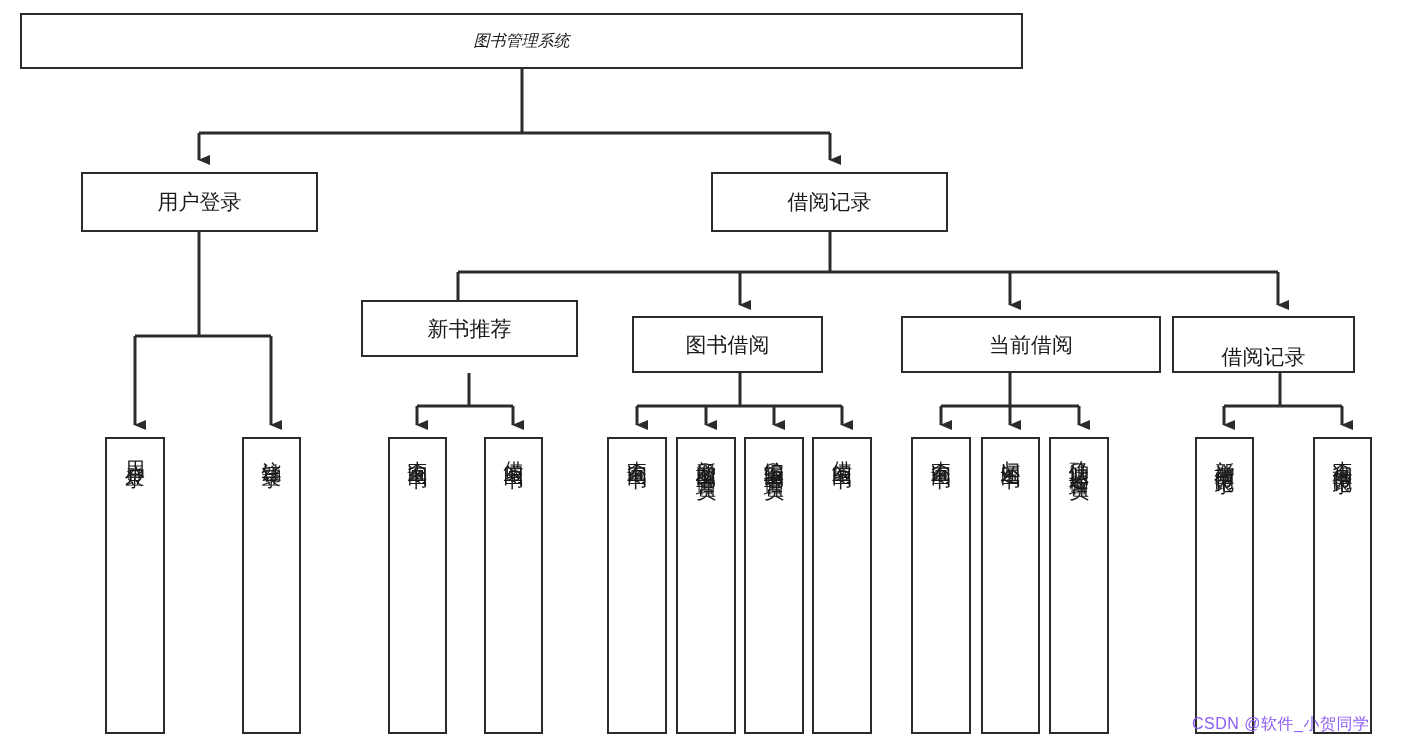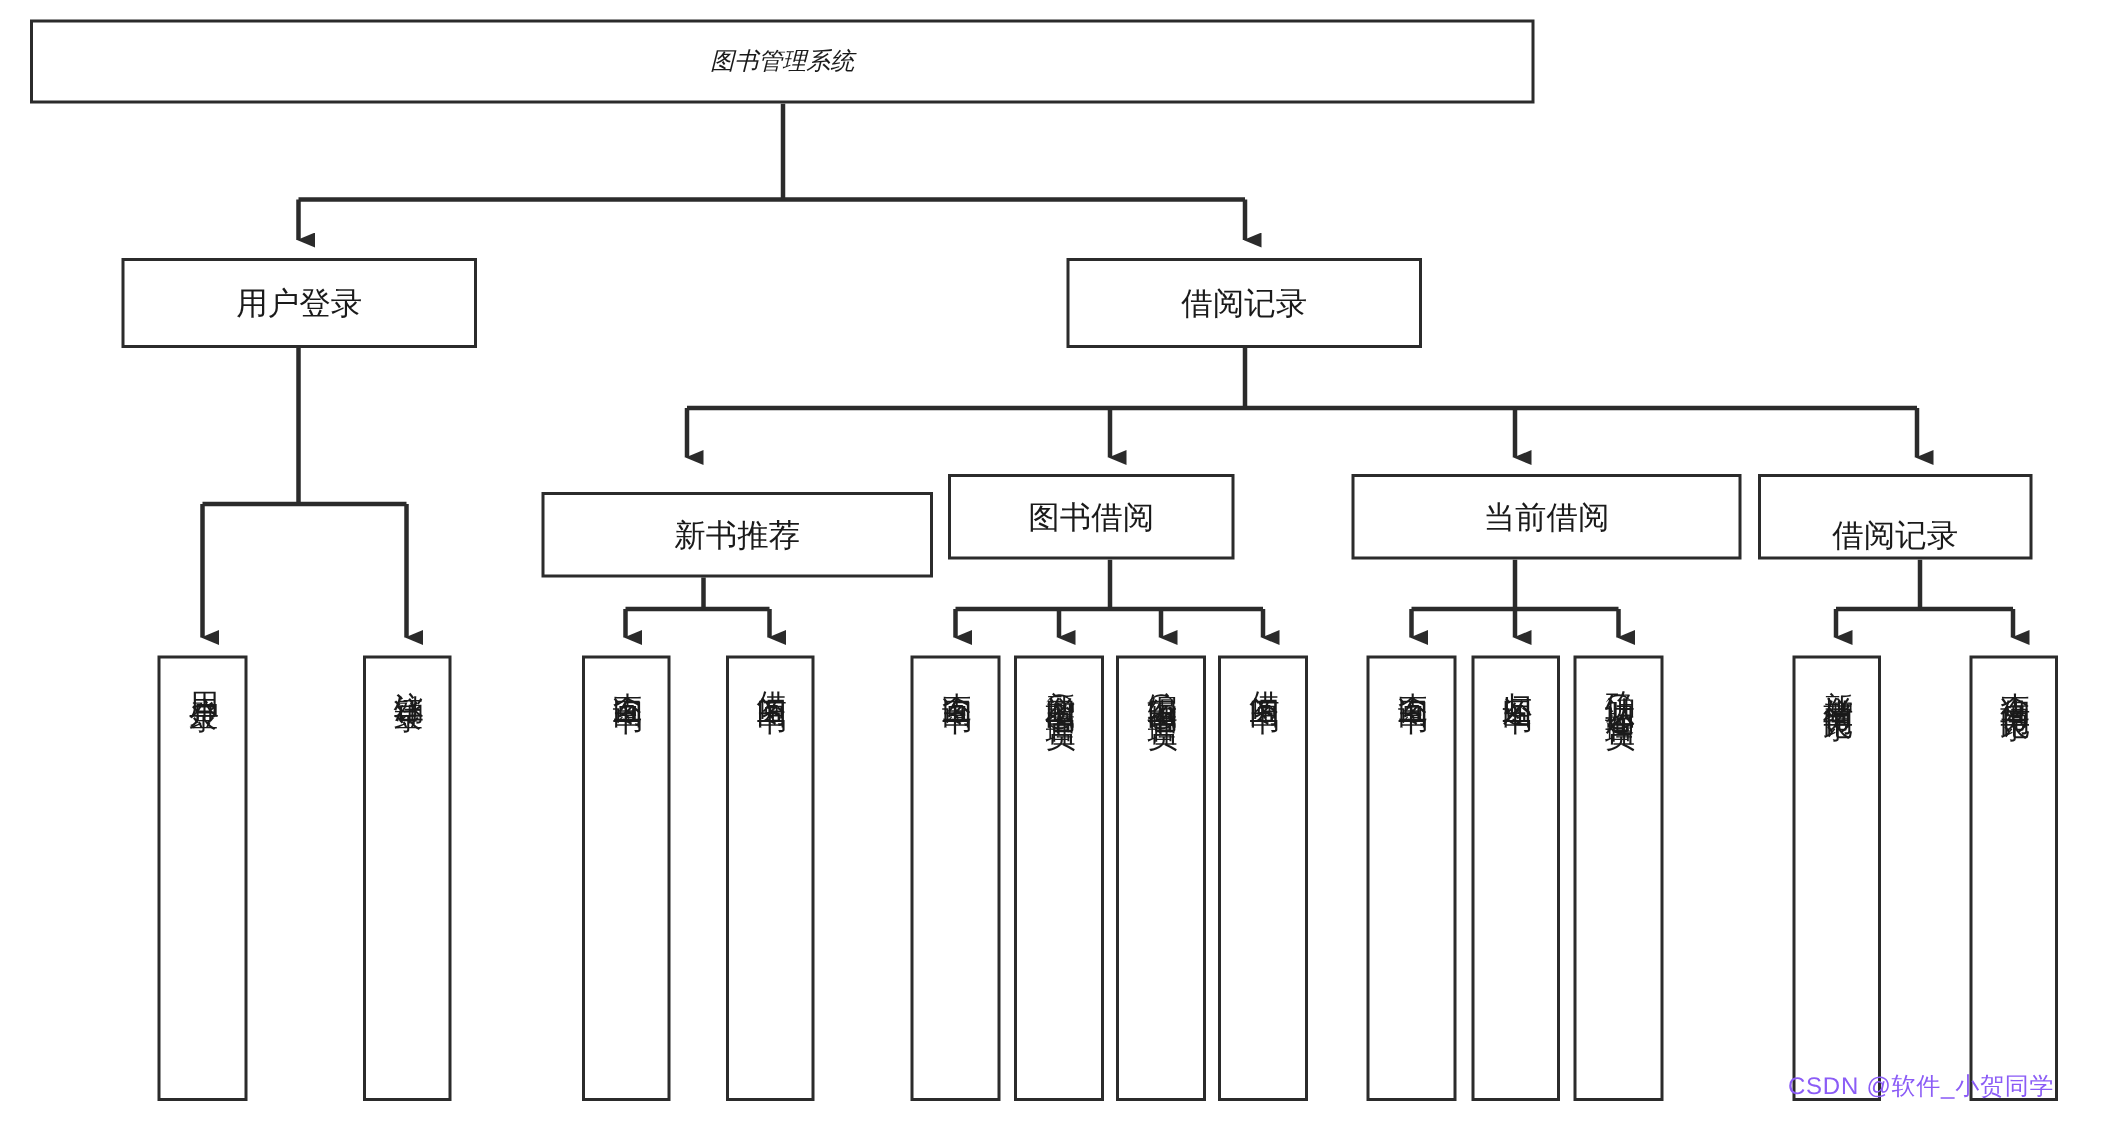--- a/index.html
+++ b/index.html
@@ -76,21 +76,21 @@
     <span>图书管理系统</span>
   </div>
 
   <div class="node lvl1" style="left:81px;top:172px;width:237px;height:60px;">
     <span>用户登录</span>
   </div>
   <div class="node lvl1" style="left:711px;top:172px;width:237px;height:60px;">
     <span>借阅记录</span>
   </div>
 
-  <div class="node lvl2" style="left:361px;top:328px;width:261px;height:57px;">
+  <div class="node lvl2" style="left:361px;top:300px;width:217px;height:57px;">
     <span>新书推荐</span>
   </div>
   <div class="node lvl2" style="left:632px;top:316px;width:191px;height:57px;align-items:center;">
     <span>图书借阅</span>
   </div>
   <div class="node lvl2" style="left:901px;top:316px;width:260px;height:57px;">
     <span>当前借阅</span>
   </div>
   <div class="node lvl2" style="left:1172px;top:316px;width:183px;height:57px;align-items:flex-end;">
     <span>借阅记录</span>

